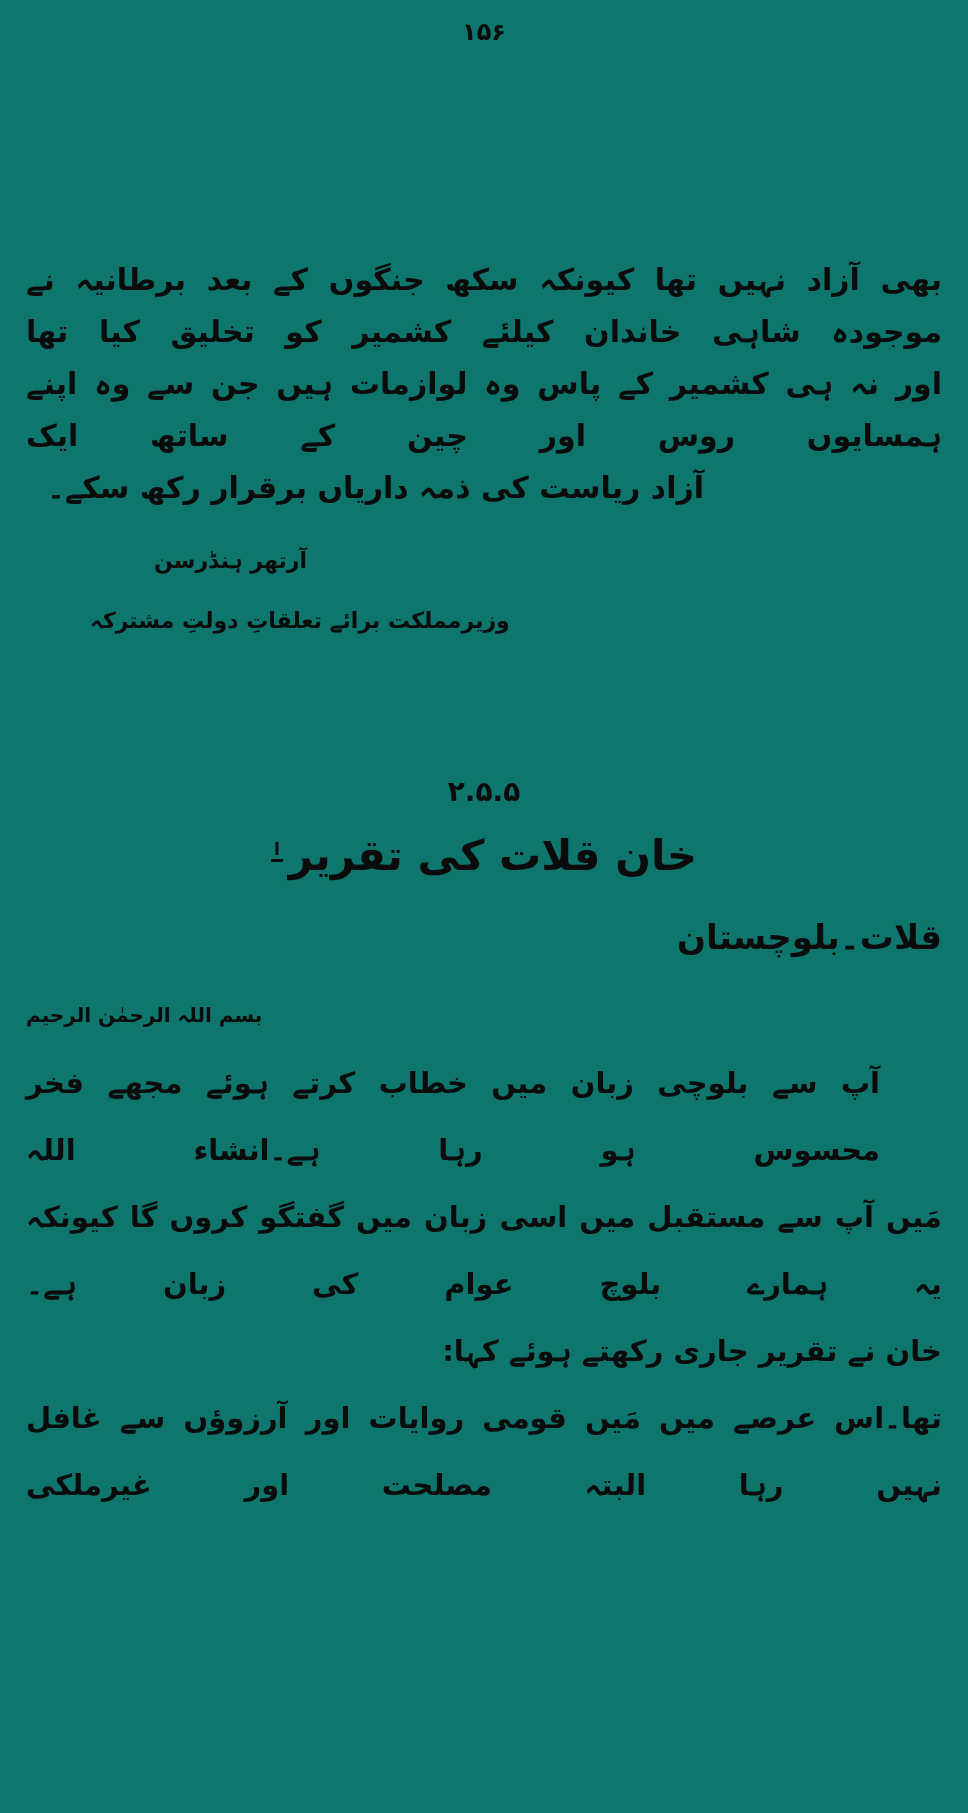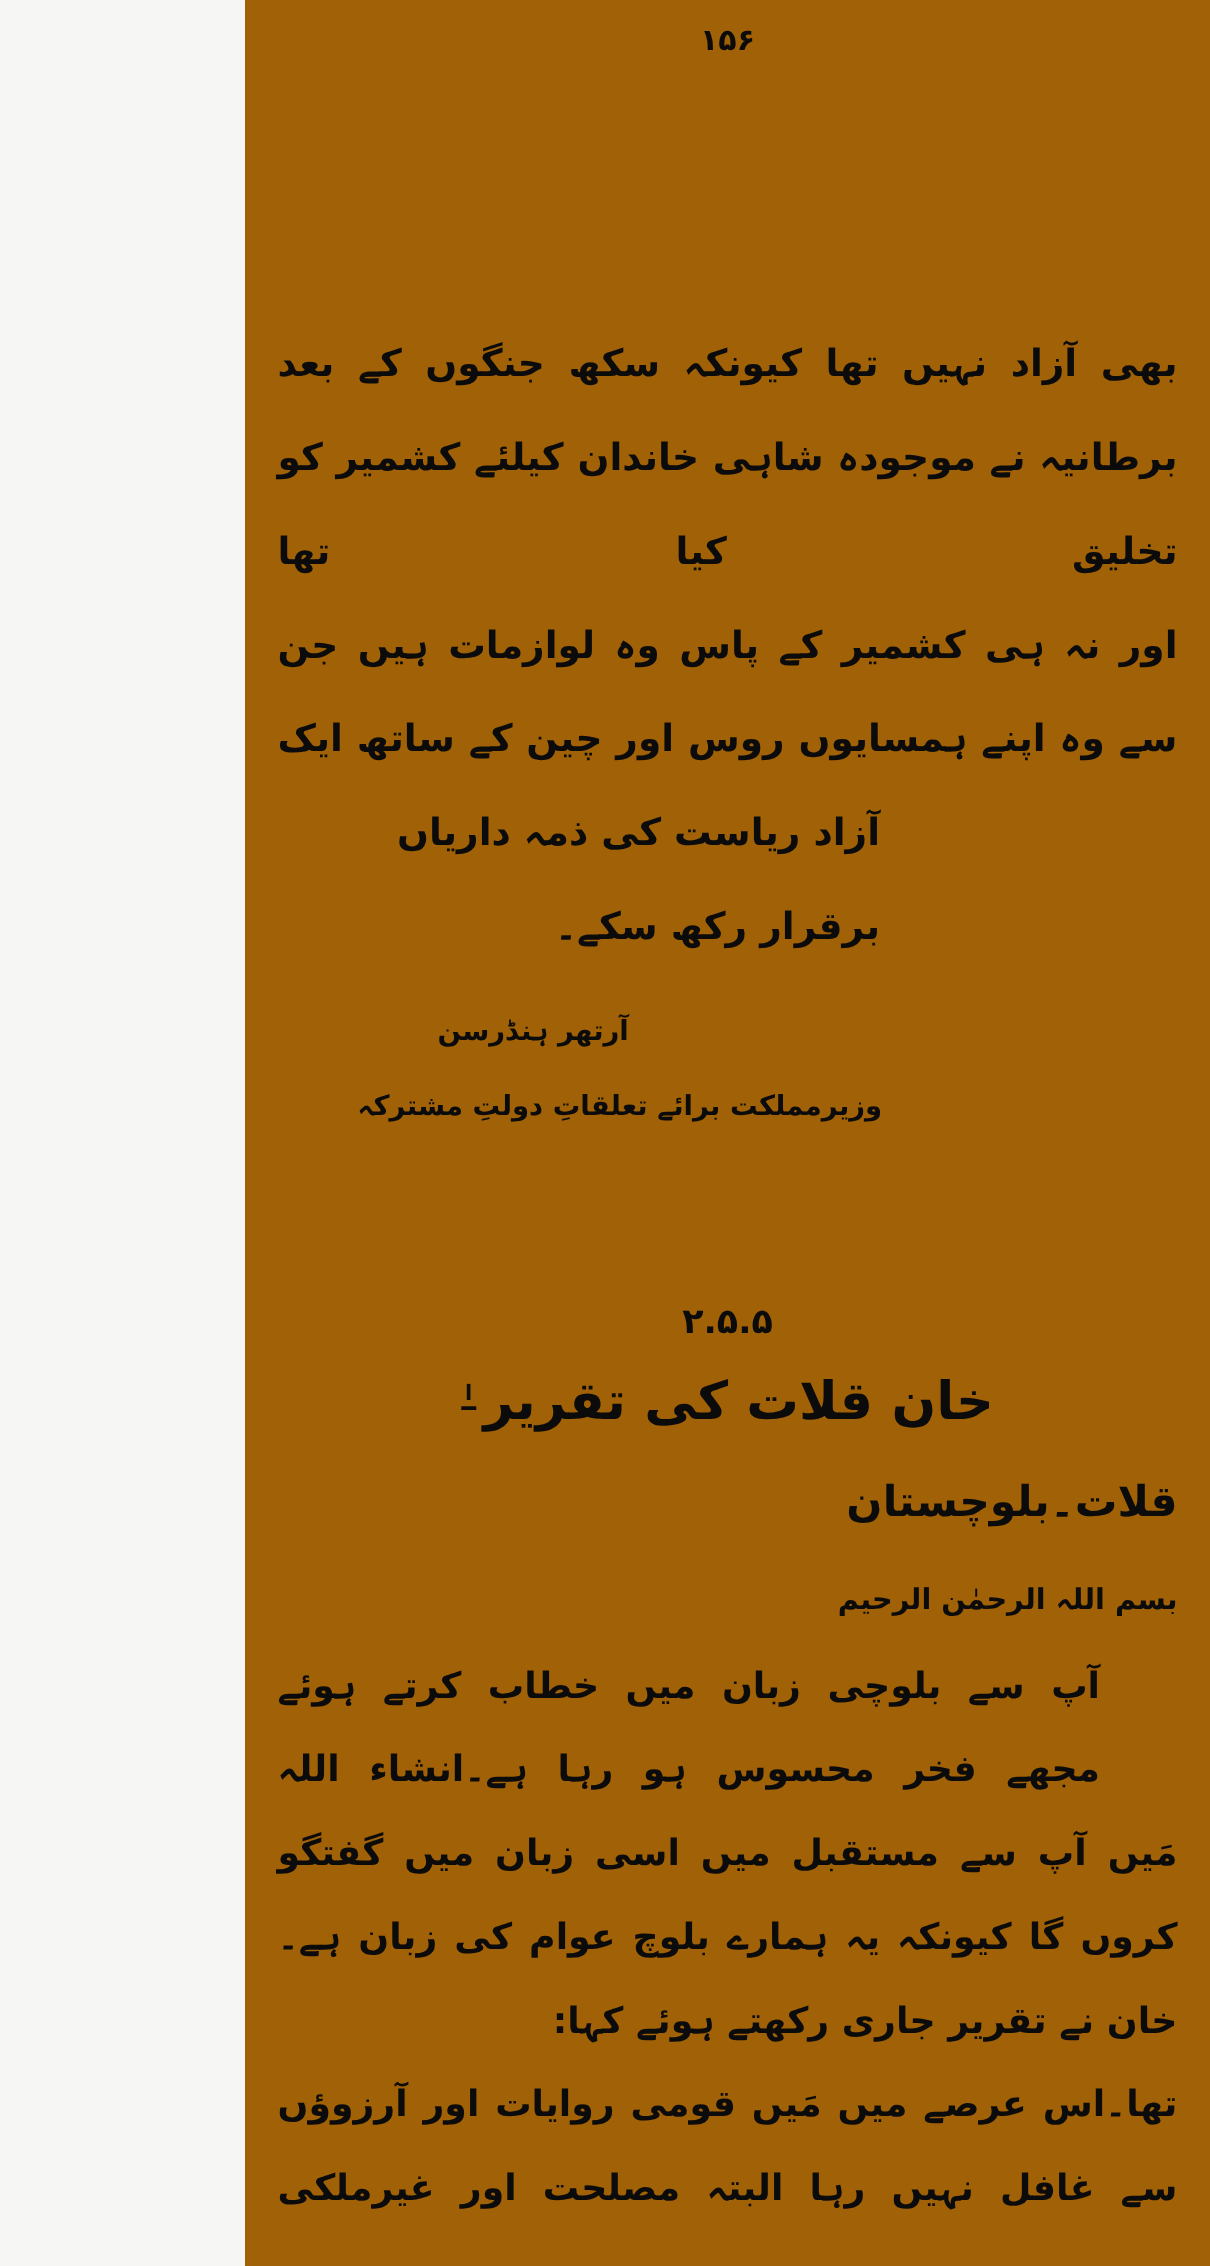--- a/index.html
+++ b/index.html
@@ -3,40 +3,40 @@
 <meta charset="utf-8">
 <style>
   html,body{margin:0;padding:0;}
   body{
     width:968px;height:1813px;
     background:#f6f6f4;
     font-family:"DejaVu Sans",sans-serif;
   }
   .page{
     position:relative;
-    width:772px;height:1813px;
-    background:#a16207;
+    width:968px;height:1813px;
+    background:#0f766e;
     color:#0b0b0b;
     direction:rtl;
     overflow:hidden;
     box-sizing:border-box;
     padding:0 26px;
   }
   .urdu{direction:rtl;font-family:"DejaVu Sans",sans-serif;}
   .page-num{
     padding-top:18px;
     text-align:center;
     font-size:24px;
     font-weight:bold;
     letter-spacing:3px;
     direction:rtl;
   }
   
   .quote{margin-top:208px;font-size:30px;font-weight:bold;}
-  .quote .line{line-height:75px;}
+  .quote .line{line-height:52px;}
   .just{text-align:justify;text-align-last:justify;}
   .right{text-align:right;}
   .quote .last-line{margin-right:238px;text-align:right;}
   
   .attribution{margin-top:18px;font-size:22px;font-weight:bold;direction:rtl;}
   .attribution .name{text-align:left;margin-left:128px;line-height:58px;}
   .attribution .role{text-align:left;margin-left:64px;line-height:62px;}
   
   .heading{margin-top:118px;text-align:center;}
   .heading .num{font-size:28px;font-weight:bold;line-height:44px;letter-spacing:2px;}
@@ -50,21 +50,21 @@
     padding:0 3px 1px 3px;
     margin-right:6px;
     line-height:18px;
   }
   
   .meta{margin-top:14px;font-size:34px;font-weight:bold;}
   .meta div{text-align:right;line-height:62px;}
   
   .speech{margin-top:12px;font-size:29px;font-weight:bold;}
   .speech .line{line-height:67px;}
-  .speech .basmala{text-align:right;line-height:70px;font-size:23px;}
+  .speech .basmala{text-align:left;line-height:70px;font-size:20px;}
   .indent-first{padding-right:62px;}
 </style>
 </head>
 <body>
 
 <div class="page">
 
   <div class="page-num urdu">۱۵۶</div>
 
   <div class="quote urdu">

